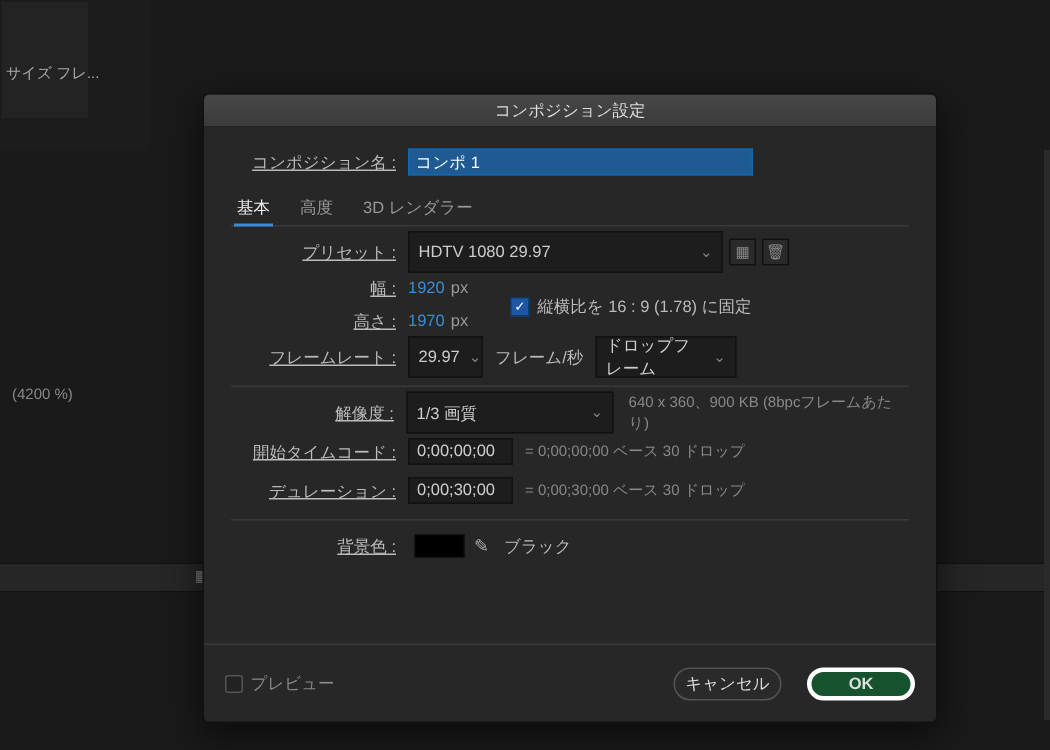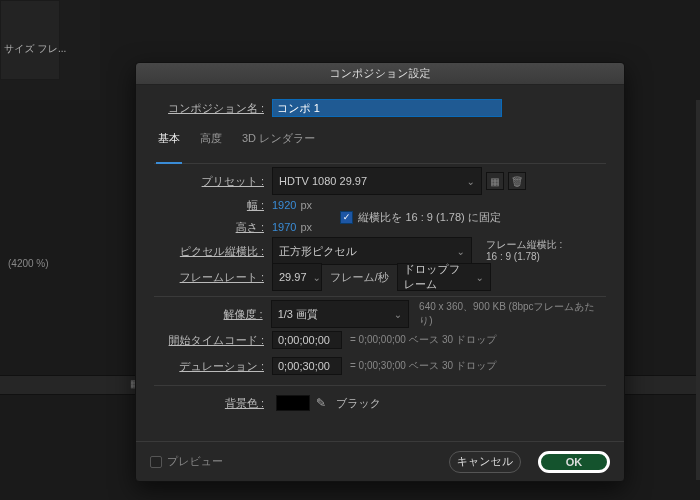--- a/index.html
+++ b/index.html
@@ -56,21 +56,21 @@
   .row { display:flex; align-items:center; height: 26px; }
   .label-r { width: 118px; text-align: right; padding-right: 8px; color:#bbb; font-size:11px;text-decoration:underline; }
   .text-input {
     background:#161616; border:1px solid #0a6ab8;
     height:18px; padding: 1px 4px;
     color:#fff; font-size:11px;
     flex: 0 0 230px;
   }
   .text-input.sel { background:#1f5a93;}
   .tabs { display:flex; gap:16px; margin: 6px 0 4px 0; border-bottom:1px solid #3a3a3a; padding-left:2px;}
-  .tab { padding:4px 2px 16px 2px; color:#999; font-size:11px; cursor:pointer;}
+  .tab { padding:4px 2px 3px 2px; color:#999; font-size:11px; cursor:pointer;}
   .tab.active { color:#eee; border-bottom:2px solid #3a8cd6; margin-bottom:-1px;}
   .select {
     background:#1d1d1d; border:1px solid #111;
     height:18px; padding:13px 6px; color:#ccc; font-size:11px;
     display:flex; align-items:center; justify-content:space-between;
     position:relative;
   }
   .select::after { content:"⌄"; font-size:10px; color:#888; margin-left:6px;}
   .icon-btn {
     width:18px; height:18px; background:#2a2a2a; border:1px solid #111;
@@ -88,21 +88,21 @@
     background:#1d1d1d; border:1px solid #111;
     height:18px; width:70px; padding:1px 5px; color:#ccc; font-size:11px;
   }
   .divider { border-top:1px solid #3a3a3a; margin:6px 0 4px 0;}
   .swatch {
     width:34px; height:16px; background:#000; border:1px solid #111;
     margin-left:4px;
   }
   .eyedrop { margin-left:6px; color:#aaa; font-size:12px;}
   .footer {
-    height:40px; border-top:1px solid #3a3a3a;
+    height:52px; border-top:1px solid #3a3a3a;
     display:flex; align-items:center; padding:0 14px;
     justify-content: space-between;
   }
   .foot-left { display:flex; align-items:center; gap:5px; color:#888;}
   .foot-chk { width:12px; height:12px; border:1px solid #555; background:#222; border-radius:2px;}
   .buttons { display:flex; gap:17px;}
   .btn {
     min-width:72px; height:22px; border-radius:12px;
     background:#2a2a2a; border:1px solid #555;
     display:flex; align-items:center; justify-content:center;
@@ -155,30 +155,20 @@
     <div class="row" style="height:22px;">
       <div class="label-r">高さ :</div>
       <span class="link-val">1970</span>
       <span class="px">px</span>
       <div style="margin-left:28px; display:flex; align-items:center; position:relative; top:-10px;">
         <span class="checkbox">✓</span>
         <span>縦横比を 16 : 9 (1.78) に固定</span>
       </div>
     </div>
 
-    <div class="row">
-      <div class="label-r">ピクセル縦横比 :</div>
-      <div class="select" style="width:200px;">
-          <span>正方形ピクセル</span>
-        </div>
-      <div style="margin-left:14px; font-size:10px; line-height:1.2;">
-        <div>フレーム縦横比 :</div>
-        <div>16 : 9 (1.78)</div>
-      </div>
-    </div>
 
     <div class="row">
       <div class="label-r">フレームレート :</div>
       <div class="select" style="width:50px;">
           <span>29.97</span>
         </div>
       <span style="margin:0 8px;">フレーム/秒</span>
       <div class="select" style="width:94px;justify-content:flex-end;">
           <span>ドロップフレーム</span>
         </div>

